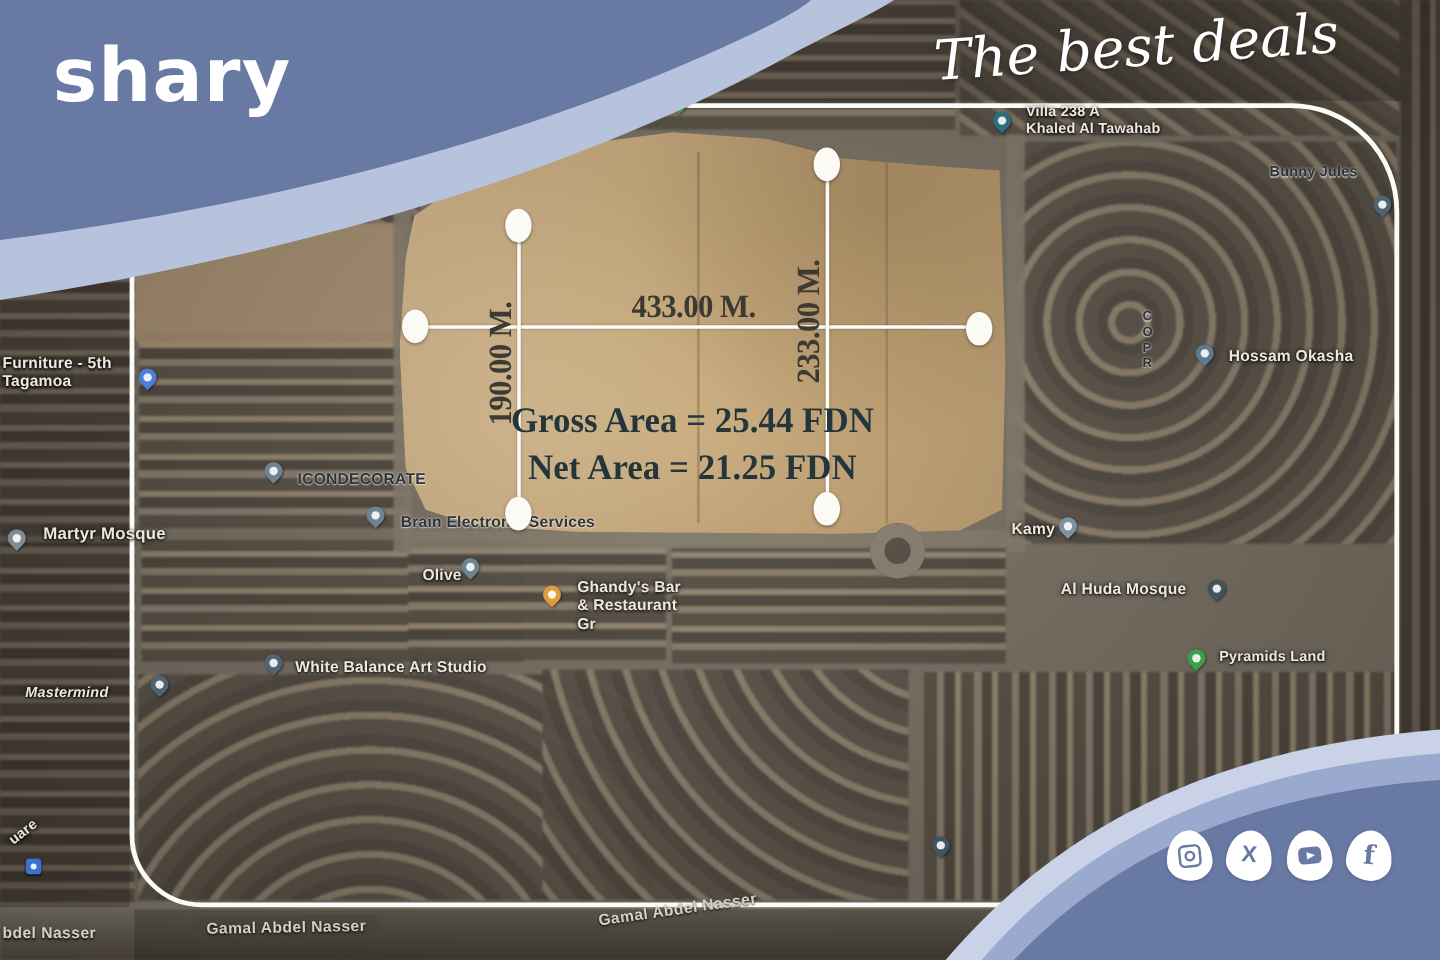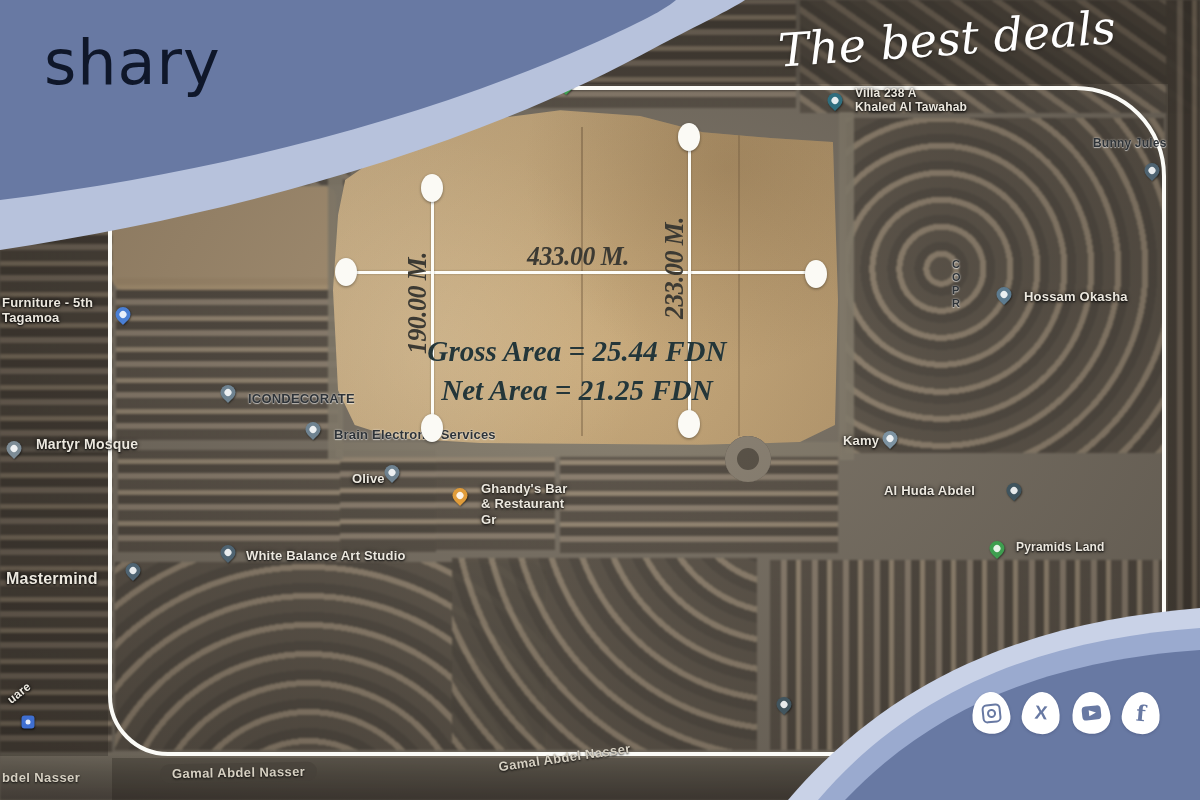--- a/index.html
+++ b/index.html
@@ -40,33 +40,33 @@
     box-shadow:0 1px 2px rgba(0,0,0,.55);}
   .pin::after{content:"";position:absolute;inset:4px;background:rgba(255,255,255,.88);border-radius:50%;}
   .pin.sq{border-radius:3px;transform:translate(-50%,-50%);width:13px;height:13px;}
   .plabel{position:absolute;font-weight:bold;white-space:pre-line;line-height:1.18;letter-spacing:.2px;}
   .plabel.light{color:#ece8df;text-shadow:0 1px 2px rgba(0,0,0,.95),0 0 4px rgba(0,0,0,.8);}
   .plabel.dark{color:#2e3338;text-shadow:0 0 2px rgba(255,255,255,.75),0 1px 1px rgba(255,255,255,.5);}
   .street{position:absolute;font-weight:bold;font-size:13px;color:#d6d0c2;
     text-shadow:0 1px 2px rgba(0,0,0,.85);letter-spacing:.4px;white-space:nowrap;}
   .street.pill{background:rgba(70,64,56,.55);border-radius:10px;padding:2px 12px;}
   
-  #measure{position:absolute;inset:0;font-style:italic;}
+  #measure{position:absolute;inset:0;}
   .mline{position:absolute;background:#fdfdf8;box-shadow:0 0 2px rgba(0,0,0,.35);}
   .mdot{position:absolute;width:22px;height:28px;border-radius:50%;background:#fbfaf5;
     transform:translate(-50%,-50%);box-shadow:0 1px 3px rgba(0,0,0,.4);}
   .mtext{position:absolute;font-family:"Liberation Serif",serif;font-weight:bold;
     color:#3c3a33;transform:translate(-50%,-50%) scaleX(.95);font-size:27px;letter-spacing:-.5px;}
   .mtext.vert{transform:translate(-50%,-50%) rotate(-90deg) scaleX(.95);}
   .area-text{position:absolute;font-family:"Liberation Serif",serif;font-weight:bold;
     color:#243639;font-size:30px;transform:translate(-50%,0) scaleX(.97);white-space:nowrap;
     text-shadow:0 0 1px rgba(255,255,255,.2);}
   
   #swoosh{position:absolute;inset:0;pointer-events:none;}
-  #logo{position:absolute;left:44px;top:26px;color:#0f172a;font-weight:normal;font-size:62px;
+  #logo{position:absolute;left:44px;top:26px;color:#ffffff;font-weight:bold;font-size:62px;
     letter-spacing:1px;font-family:"DejaVu Sans",sans-serif;}
   #tagline{position:absolute;left:778px;top:12px;color:#fff;font-size:46px;
     font-family:"DejaVu Serif",serif;font-style:italic;transform:rotate(-4deg);
     text-shadow:0 1px 3px rgba(0,0,0,.35);white-space:nowrap;}
   
   #social{position:absolute;right:40px;top:692px;display:flex;gap:12px;}
   .badge{width:38px;height:42px;background:#fff;display:flex;align-items:center;justify-content:center;
     border-radius:52% 48% 46% 54% / 62% 62% 38% 38%;box-shadow:0 1px 3px rgba(30,40,80,.25);}
   .badge:nth-child(odd){transform:rotate(-6deg);}
   .badge:nth-child(even){transform:rotate(5deg);}
@@ -133,35 +133,35 @@
       <div class="plabel light" style="left: 352px; top: 471px; font-size: 13px;">Olive</div>
       <div class="pin" style="left: 460px; top: 503px; --pc: #e09c3a;"></div>
       <div class="plabel light" style="left: 481px; top: 481px; font-size: 13px;">Ghandy's Bar
 &amp; Restaurant
 Gr</div>
       <div class="pin" style="left: 228px; top: 560px; --pc: #4f6472;"></div>
       <div class="plabel light" style="left: 246px; top: 548px; font-size: 13px;">White Balance Art Studio</div>
       <div class="pin" style="left: 890px; top: 446px; --pc: #7d93a2;"></div>
       <div class="plabel light" style="left: 843px; top: 433px; font-size: 13px;">Kamy</div>
       <div class="pin" style="left: 1014px; top: 498px; --pc: #3f545e;"></div>
-      <div class="plabel light" style="left: 884px; top: 483px; font-size: 13px;">Al Huda Abdel</div>
+      <div class="plabel light" style="left: 884px; top: 483px; font-size: 13px;">Al Huda Mosque</div>
       <div class="pin" style="left: 1004px; top: 302px; --pc: #5d7b8f;"></div>
       <div class="plabel light" style="left: 1024px; top: 289px; font-size: 13px;">Hossam Okasha</div>
       <div class="pin" style="left: 835px; top: 108px; --pc: #2f6e7e;"></div>
       <div class="plabel light" style="left: 855px; top: 86px; font-size: 12px;">Villa 238 A
 Khaled Al Tawahab</div>
       <div class="pin" style="left: 566px; top: 92px; --pc: #3e9e4f;"></div>
       <div class="pin" style="left: 997px; top: 556px; --pc: #3e9e4f;"></div>
       <div class="plabel light" style="left: 1016px; top: 540px; font-size: 12px;">Pyramids Land</div>
       <div class="pin" style="left: 784px; top: 712px; --pc: #42555e;"></div>
       <div class="pin" style="left: 133px; top: 578px; --pc: #4f6472;"></div>
-      <div class="plabel light" style="left: 6px; top: 570px; font-size: 16px;">Mastermind</div>
+      <div class="plabel light" style="left: 21px; top: 570px; font-size: 12px; font-style: italic;">Mastermind</div>
       <div class="pin sq" style="left: 28px; top: 722px; --pc: #3f6fd1;"></div>
       <div class="pin" style="left: 1152px; top: 178px; --pc: #4f6472;"></div>
-      <div class="plabel dark" style="left: 1093px; top: 136px; font-size: 12px;">Bunny Jules</div>
+      <div class="plabel dark" style="left: 1058px; top: 136px; font-size: 12px;">Bunny Jules</div>
       <div class="plabel dark" style="left: 952px; top: 258px; font-size: 11px;">C
 O
 P
 R</div>
       <div class="plabel light" style="left: 6px; top: 686px; font-size: 12px; transform: rotate(-38deg);">uare</div>
       <div class="street pill" style="left: 160px; top: 763px; transform: rotate(-1deg);">Gamal Abdel Nasser</div>
       <div class="street" style="left: 498px; top: 750px; transform: rotate(-8deg);">Gamal Abdel Nasser</div>
       <div class="street" style="left: 2px; top: 770px;">bdel Nasser</div>
     </div>
 

